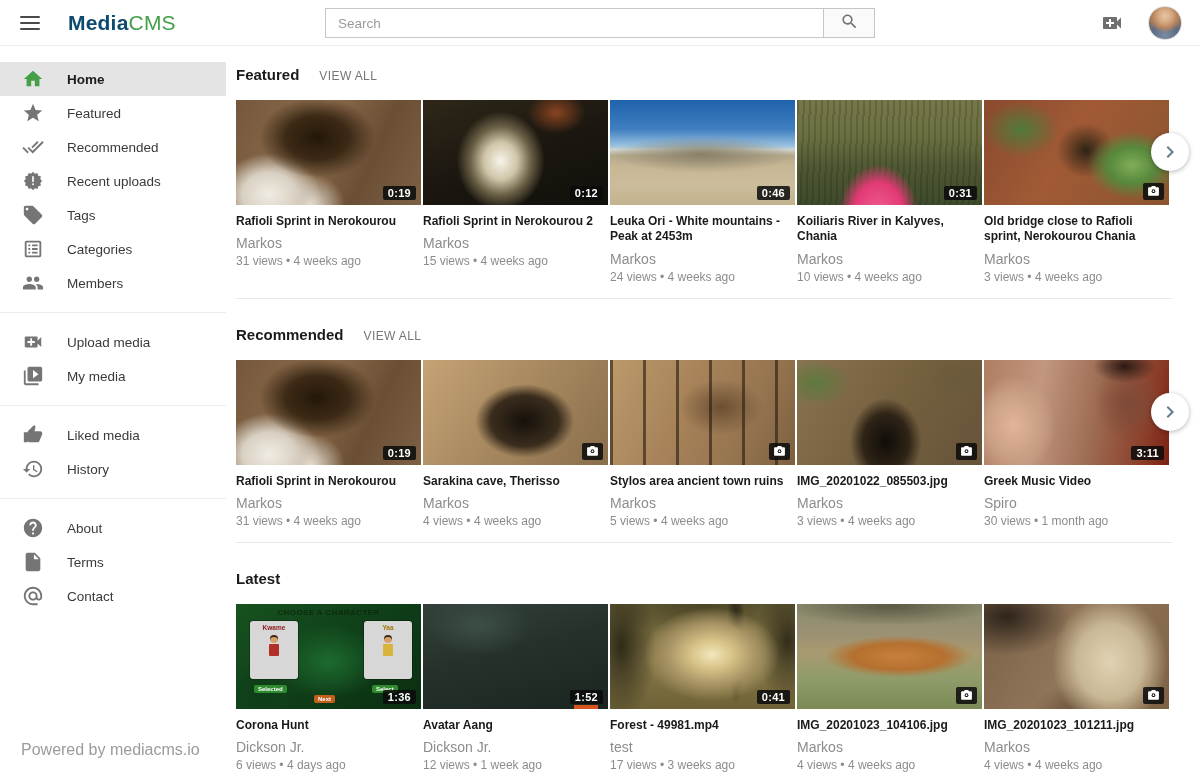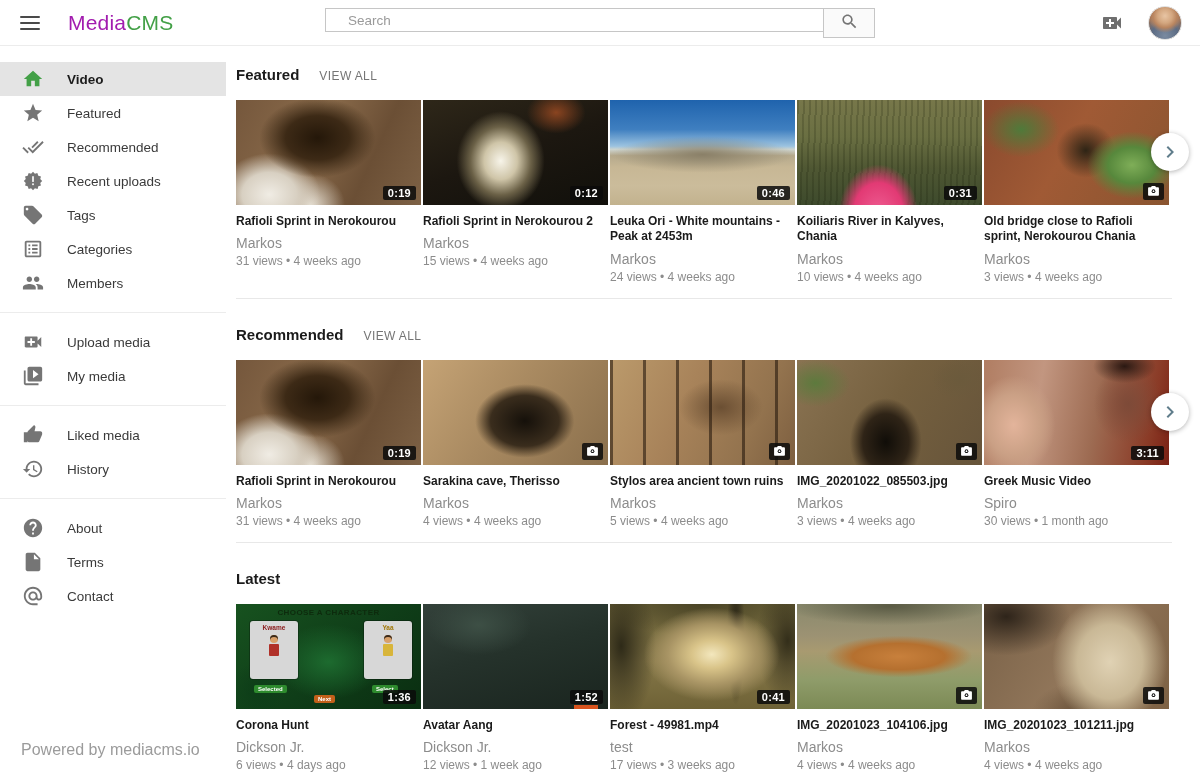--- a/index.html
+++ b/index.html
@@ -7,25 +7,25 @@
               font-family:"Liberation Sans","DejaVu Sans",sans-serif; }
 
   
   .header { position:fixed; top:0; left:0; width:1200px; height:46px; background:#fff;
             display:flex; align-items:center; padding:0 18px; z-index:20;
             border-bottom:1px solid #ececec; }
   .hamburger { width:24px; height:24px; display:flex; flex-direction:column; justify-content:center;
                gap:4px; cursor:pointer; margin-left:2px; }
   .hamburger span { display:block; width:20px; height:2px; background:#4a4a4a; border-radius:1px; }
   .logo { margin-left:24px; font-size:21px; letter-spacing:.2px; cursor:pointer; white-space:nowrap; }
-  .logo .p1 { color:#a21caf; font-weight:400; }
+  .logo .p1 { color:#0c4a6e; font-weight:700; }
   .logo .p2 { color:#43a047; font-weight:500; }
   .searchwrap { position:absolute; left:325px; top:8px; width:550px; height:30px; display:flex; }
-  .searchwrap input { flex:1; height:24px; border:1px solid #c6c6c6; border-right:none;
-                      padding:0 22px; font-size:13.5px; color:#333; outline:none;
+  .searchwrap input { flex:1; height:30px; border:1px solid #c6c6c6; border-right:none;
+                      padding:0 12px; font-size:13.5px; color:#333; outline:none;
                       font-family:inherit; background:#fff; }
   .searchwrap input::placeholder { color:#9a9a9a; }
   .search-btn { width:52px; height:30px; border:1px solid #c6c6c6; background:#fafafa;
                 display:flex; align-items:center; justify-content:center; cursor:pointer; color:#757575; }
   .header-right { margin-left:auto; display:flex; align-items:center; gap:24px; }
   .upload-ic { color:#6f6f6f; cursor:pointer; display:flex; }
   .avatar { width:34px; height:34px; border-radius:50%; cursor:pointer; border:1px solid #e0e0e0;
             background:
               radial-gradient(circle at 50% 28%, #e8c5a4 0%, #d3a67f 26%, #b9855f 42%, transparent 60%),
               radial-gradient(circle at 50% 90%, #7a8aa0 0%, #5c6c84 40%, transparent 70%),
@@ -183,21 +183,21 @@
 
 <div class="sidebar">
   <nav id="sidebar-nav">
       <div class="side-group">
         <div class="side-item active">
           <span class="ic">
             <svg viewBox="0 0 24 24" width="22" height="22" fill="currentColor">
               <path d="M10 20v-6h4v6h5v-8h3L12 3 2 12h3v8z"></path>
             </svg>
           </span>
-          <span class="lbl">Video</span>
+          <span class="lbl">Home</span>
         </div>
         <div class="side-item">
           <span class="ic">
             <svg viewBox="0 0 24 24" width="22" height="22" fill="currentColor">
               <path d="M12 17.27L18.18 21l-1.64-7.03L22 9.24l-7.19-.61L12 2 9.19 8.63 2 9.24l5.46 4.73L5.82 21z"></path>
             </svg>
           </span>
           <span class="lbl">Featured</span>
         </div>
         <div class="side-item">

